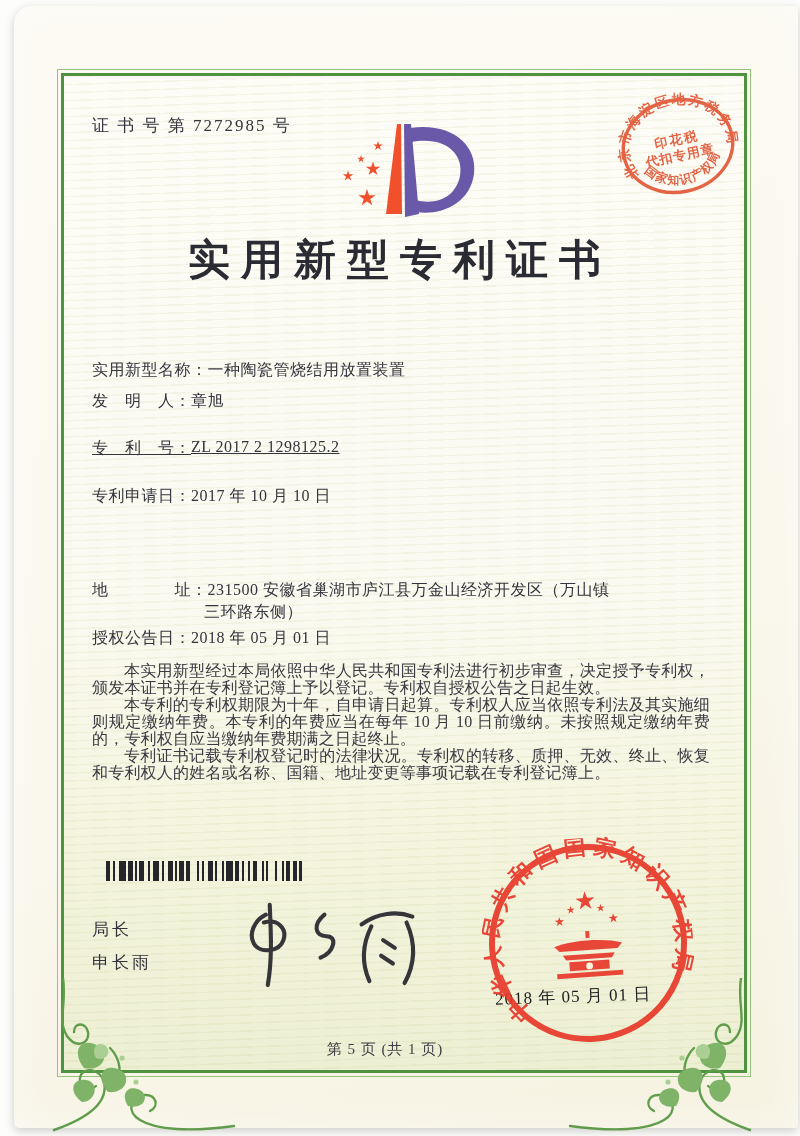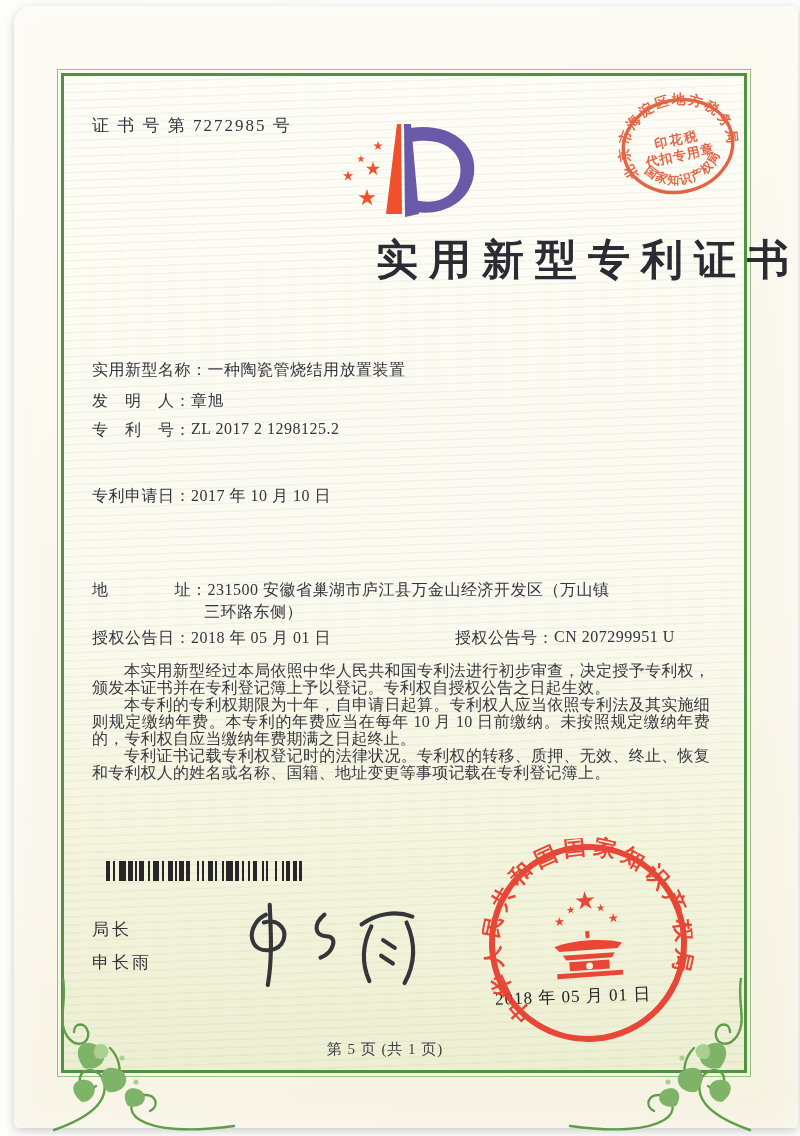--- a/index.html
+++ b/index.html
@@ -28,27 +28,27 @@
     background:repeating-linear-gradient(178deg,rgba(168,182,104,.10) 0 1.5px,transparent 1.5px 8px);
     pointer-events:none;
   }
   .flourish{position:absolute;z-index:3;}
   .fl-left{left:52px;top:978px;}
   .fl-right{right:48px;top:978px;transform:scaleX(-1);}
   .content{position:absolute;inset:0;z-index:4;padding-left:16px;}
   .cert-no{position:absolute;left:92px;top:114px;font-size:17px;letter-spacing:2px;}
   .logo{position:absolute;left:298px;top:118px;}
   .title{
-    position:absolute;left:0;width:800px;top:232px;text-align:right;
+    position:absolute;left:0;width:800px;top:232px;text-align:center;
     font-size:42px;font-weight:600;letter-spacing:11px;color:#2b2b33;
   }
   .row{position:absolute;left:92px;font-size:16px;letter-spacing:.5px;white-space:pre;display:flex;}
   .row .lbl{display:inline-block;}
   .row .val{display:inline-block;}
-  .r1{top:344px;margin-top:16px;} .r2{top:391px;} .r3{top:420px;} .r4{top:486px;}
+  .r1{top:344px;margin-top:16px;} .r2{top:391px;} .r3{top:438px;text-decoration:underline;} .r4{top:486px;}
   .r5{top:532px;} .r6{top:580px;} .r6b{top:602px;left:204px;} .r7{top:628px;}
   .r7b{position:absolute;left:455px;top:628px;font-size:16px;letter-spacing:.5px;white-space:pre;display:flex;}
   .paras{
     position:absolute;left:92px;top:662px;width:618px;
     font-size:16px;line-height:17px;text-align:justify;letter-spacing:.2px;color:#393941;
   }
   .paras p{margin:0;text-indent:2em;}
   .barcode{position:absolute;left:106px;top:861px;width:200px;height:20px;}
   .director-title{position:absolute;left:92px;top:918px;font-size:17px;letter-spacing:3px;}
   .director-name{position:absolute;left:92px;top:951px;font-size:17px;letter-spacing:3px;}
@@ -148,24 +148,20 @@
   <div class="row r6">
     <span class="lbl">地　　　　址：</span>
     <span class="val">231500 安徽省巢湖市庐江县万金山经济开发区（万山镇</span>
   </div>
   <div class="row r6b">
     <span class="val">三环路东侧）</span>
   </div>
   <div class="row r7">
     <span class="lbl">授权公告日：</span>
     <span class="val">2018 年 05 月 01 日</span>
-  </div>
-  <div class="r7b">
-    <span class="lbl">授权公告号：</span>
-    <span class="val">CN 207299951 U</span>
   </div>
 
   <div class="paras">
     <p>本实用新型经过本局依照中华人民共和国专利法进行初步审查，决定授予专利权，颁发本证书并在专利登记簿上予以登记。专利权自授权公告之日起生效。</p>
     <p>本专利的专利权期限为十年，自申请日起算。专利权人应当依照专利法及其实施细则规定缴纳年费。本专利的年费应当在每年 10 月 10 日前缴纳。未按照规定缴纳年费的，专利权自应当缴纳年费期满之日起终止。</p>
     <p>专利证书记载专利权登记时的法律状况。专利权的转移、质押、无效、终止、恢复和专利权人的姓名或名称、国籍、地址变更等事项记载在专利登记簿上。</p>
   </div>
 
   <div class="barcode">
       <div style="position:absolute;top:0;height:20px;background:#26262a;left:0.00px;width:4.44px"></div>

